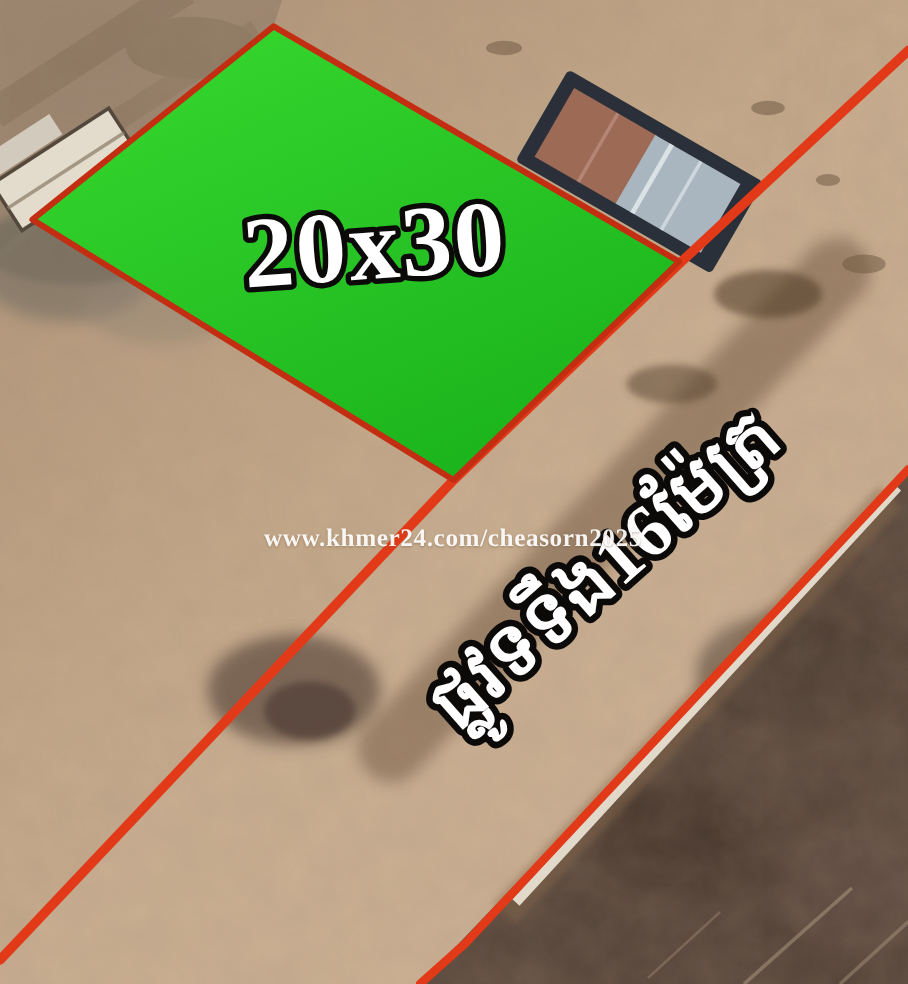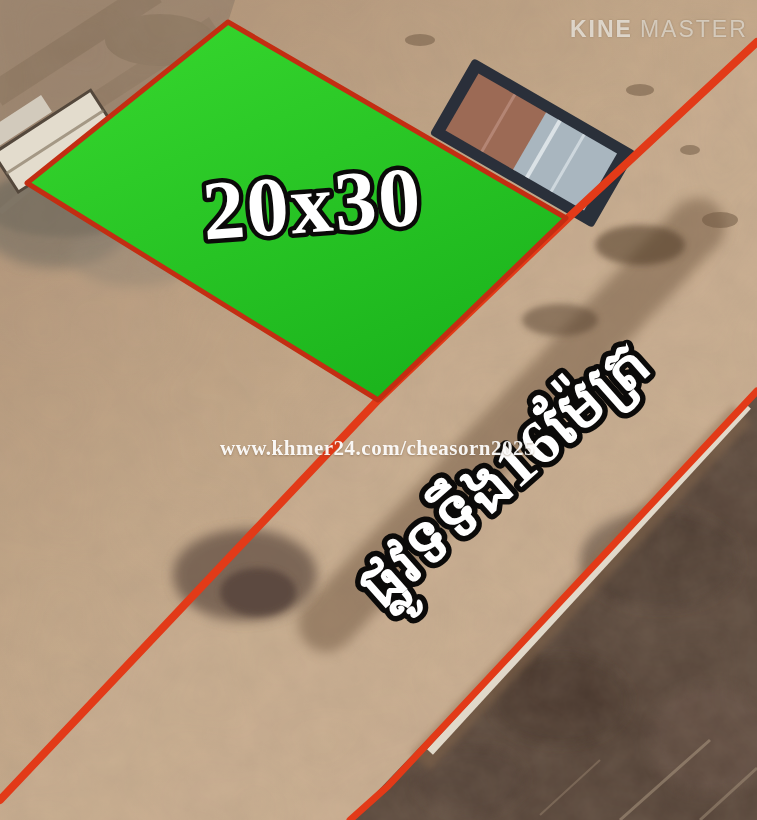--- a/index.html
+++ b/index.html
@@ -143,17 +143,16 @@
     <polyline points="757,391 388,786 350,820" fill="none" stroke-width="7" stroke-linecap="round" stroke="#e23a18"></polyline>
     <polyline points="757,42 568,218 378,400 0,800" fill="none" stroke-width="8" stroke-linejoin="round" stroke-linecap="round" stroke="#e23a18"></polyline>
 
     <polygon points="228,22 566,218 378,400 27,183" fill="url(#greenGrad)" stroke-width="5" stroke-linejoin="round" stroke="#c32d12"></polygon>
 
     <text class="svgtext" x="312" y="232" font-size="84" stroke-width="9" text-anchor="middle" transform="rotate(-4 312 200)" letter-spacing="2">20x30</text>
 
     <text class="svgtext" x="502" y="496" font-size="62" stroke-width="11" text-anchor="middle" transform="rotate(-41.5 502 472)" letter-spacing="1">ផ្លូវទទឹង16ម៉ែត្រ</text>
   </svg>
 
-  <div class="wm-kine"><span>KINE</span><span class="part2">MASTER</span></div>
 
   <div class="wm-khmer24">www.khmer24.com/cheasorn2025</div>
 
 </div>
 
 </body></html>

